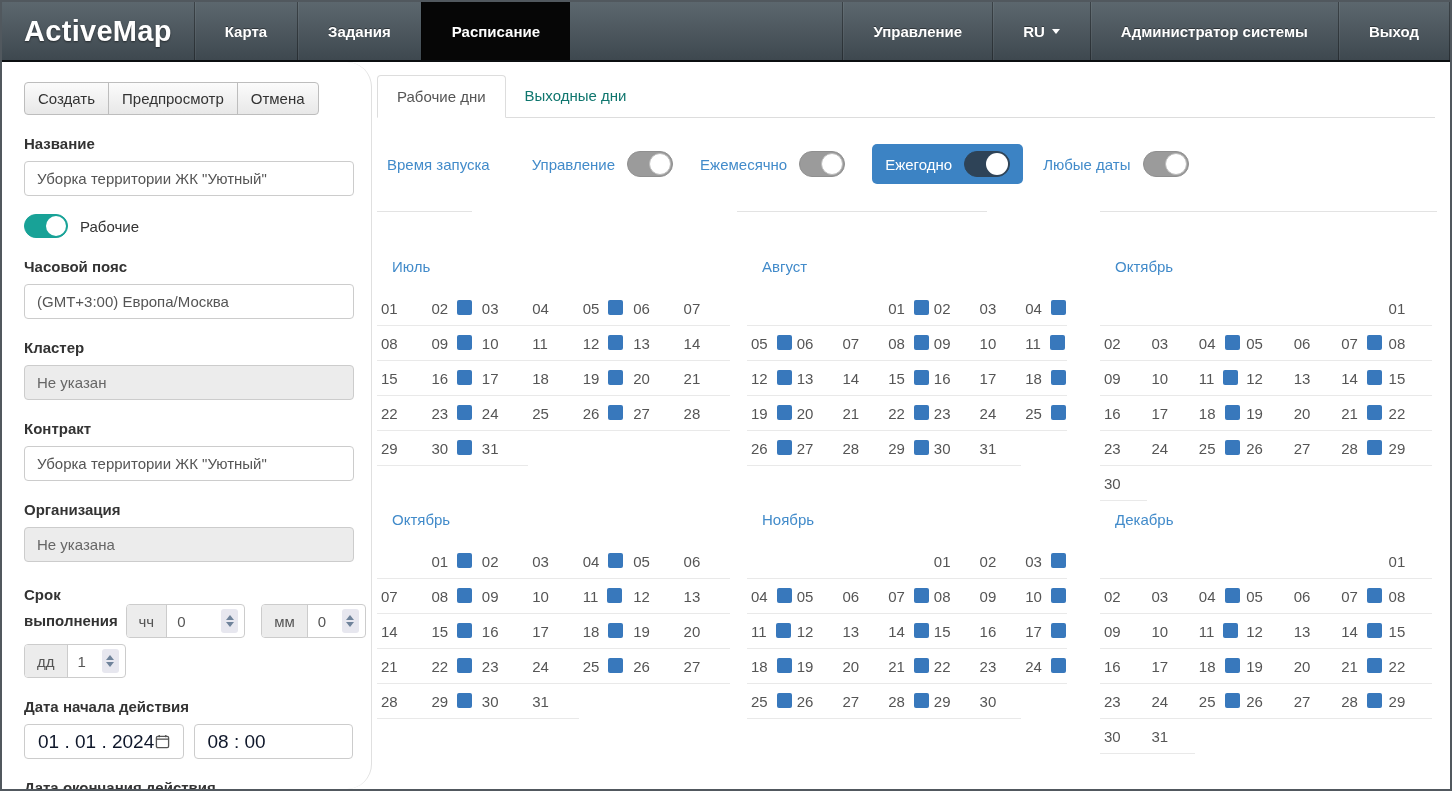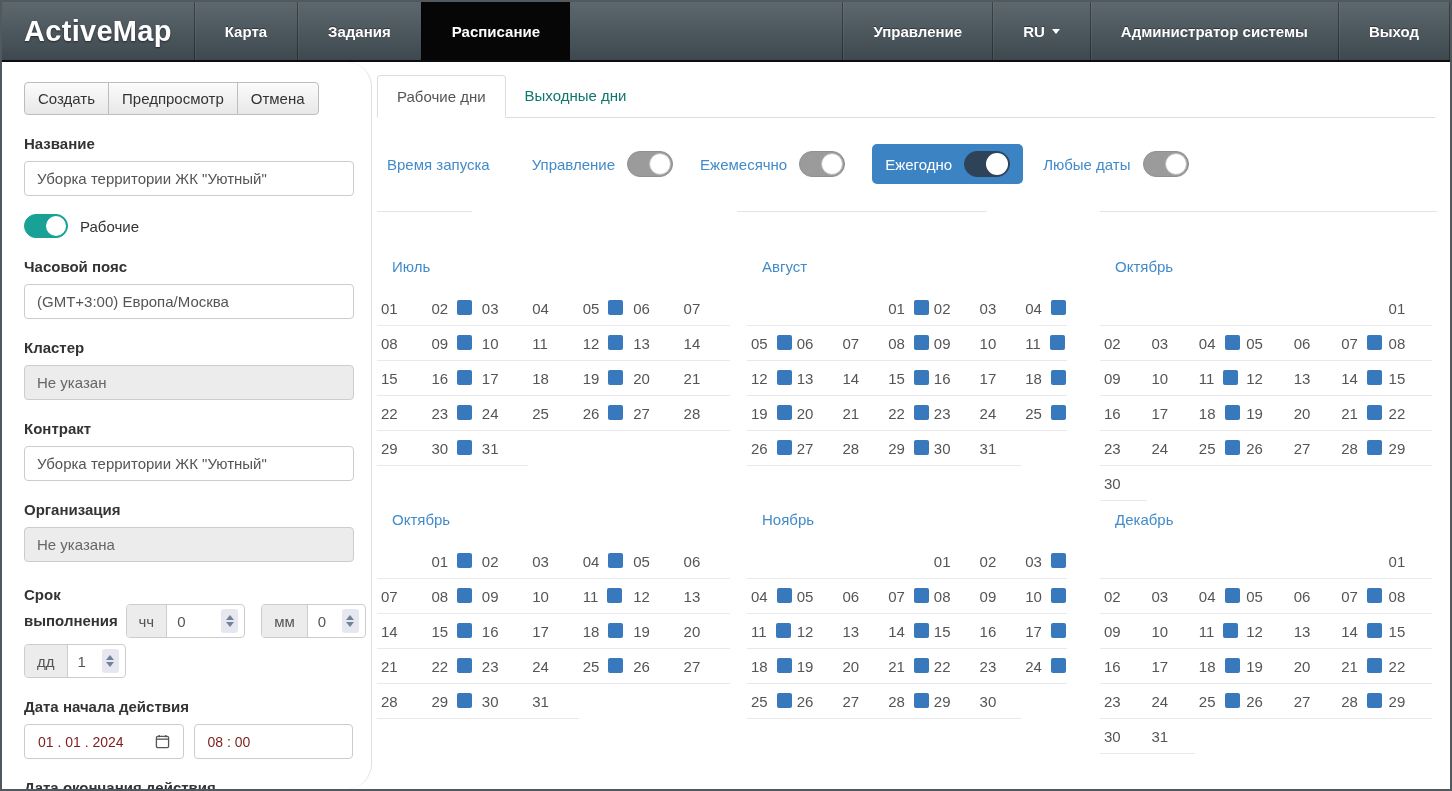--- a/index.html
+++ b/index.html
@@ -94,21 +94,21 @@
     width:17px; height:24px; background:#e7e7ef; border-radius:3px;
     display:flex; flex-direction:column; align-items:center; justify-content:center;
     align-self:center; margin-right:6px; cursor:pointer; gap:2px;
   }
   .spin-up { width:0; height:0; border-left:4px solid transparent; border-right:4px solid transparent; border-bottom:5px solid #6f839b; }
   .spin-down { width:0; height:0; border-left:4px solid transparent; border-right:4px solid transparent; border-top:5px solid #6f839b; }
   .dt-row { display:flex; gap:10px; }
   .datefield, .timefield {
     width:160px; height:35px; border:1px solid #ccc; border-radius:4px;
     display:flex; align-items:center; justify-content:space-between;
-    padding:0 13px; font-size:14px; color:#7f1d1d; background:#fff; cursor:text;
+    padding:0 13px; font-size:19px; color:#0f172a; background:#fff; cursor:text;
   }
   .timefield { justify-content:flex-start; }
   
   .tabbar { display:flex; border-bottom:1px solid #ddd; }
   .tab-active {
     padding:12px 19px; border:1px solid #ddd; border-bottom:1px solid #fff;
     border-radius:4px 4px 0 0; margin-bottom:-1px; background:#fff;
     color:#555; font-size:15px; cursor:default;
   }
   .tab-link { padding:12px 19px; color:#0f766e; font-size:15px; cursor:pointer; }

